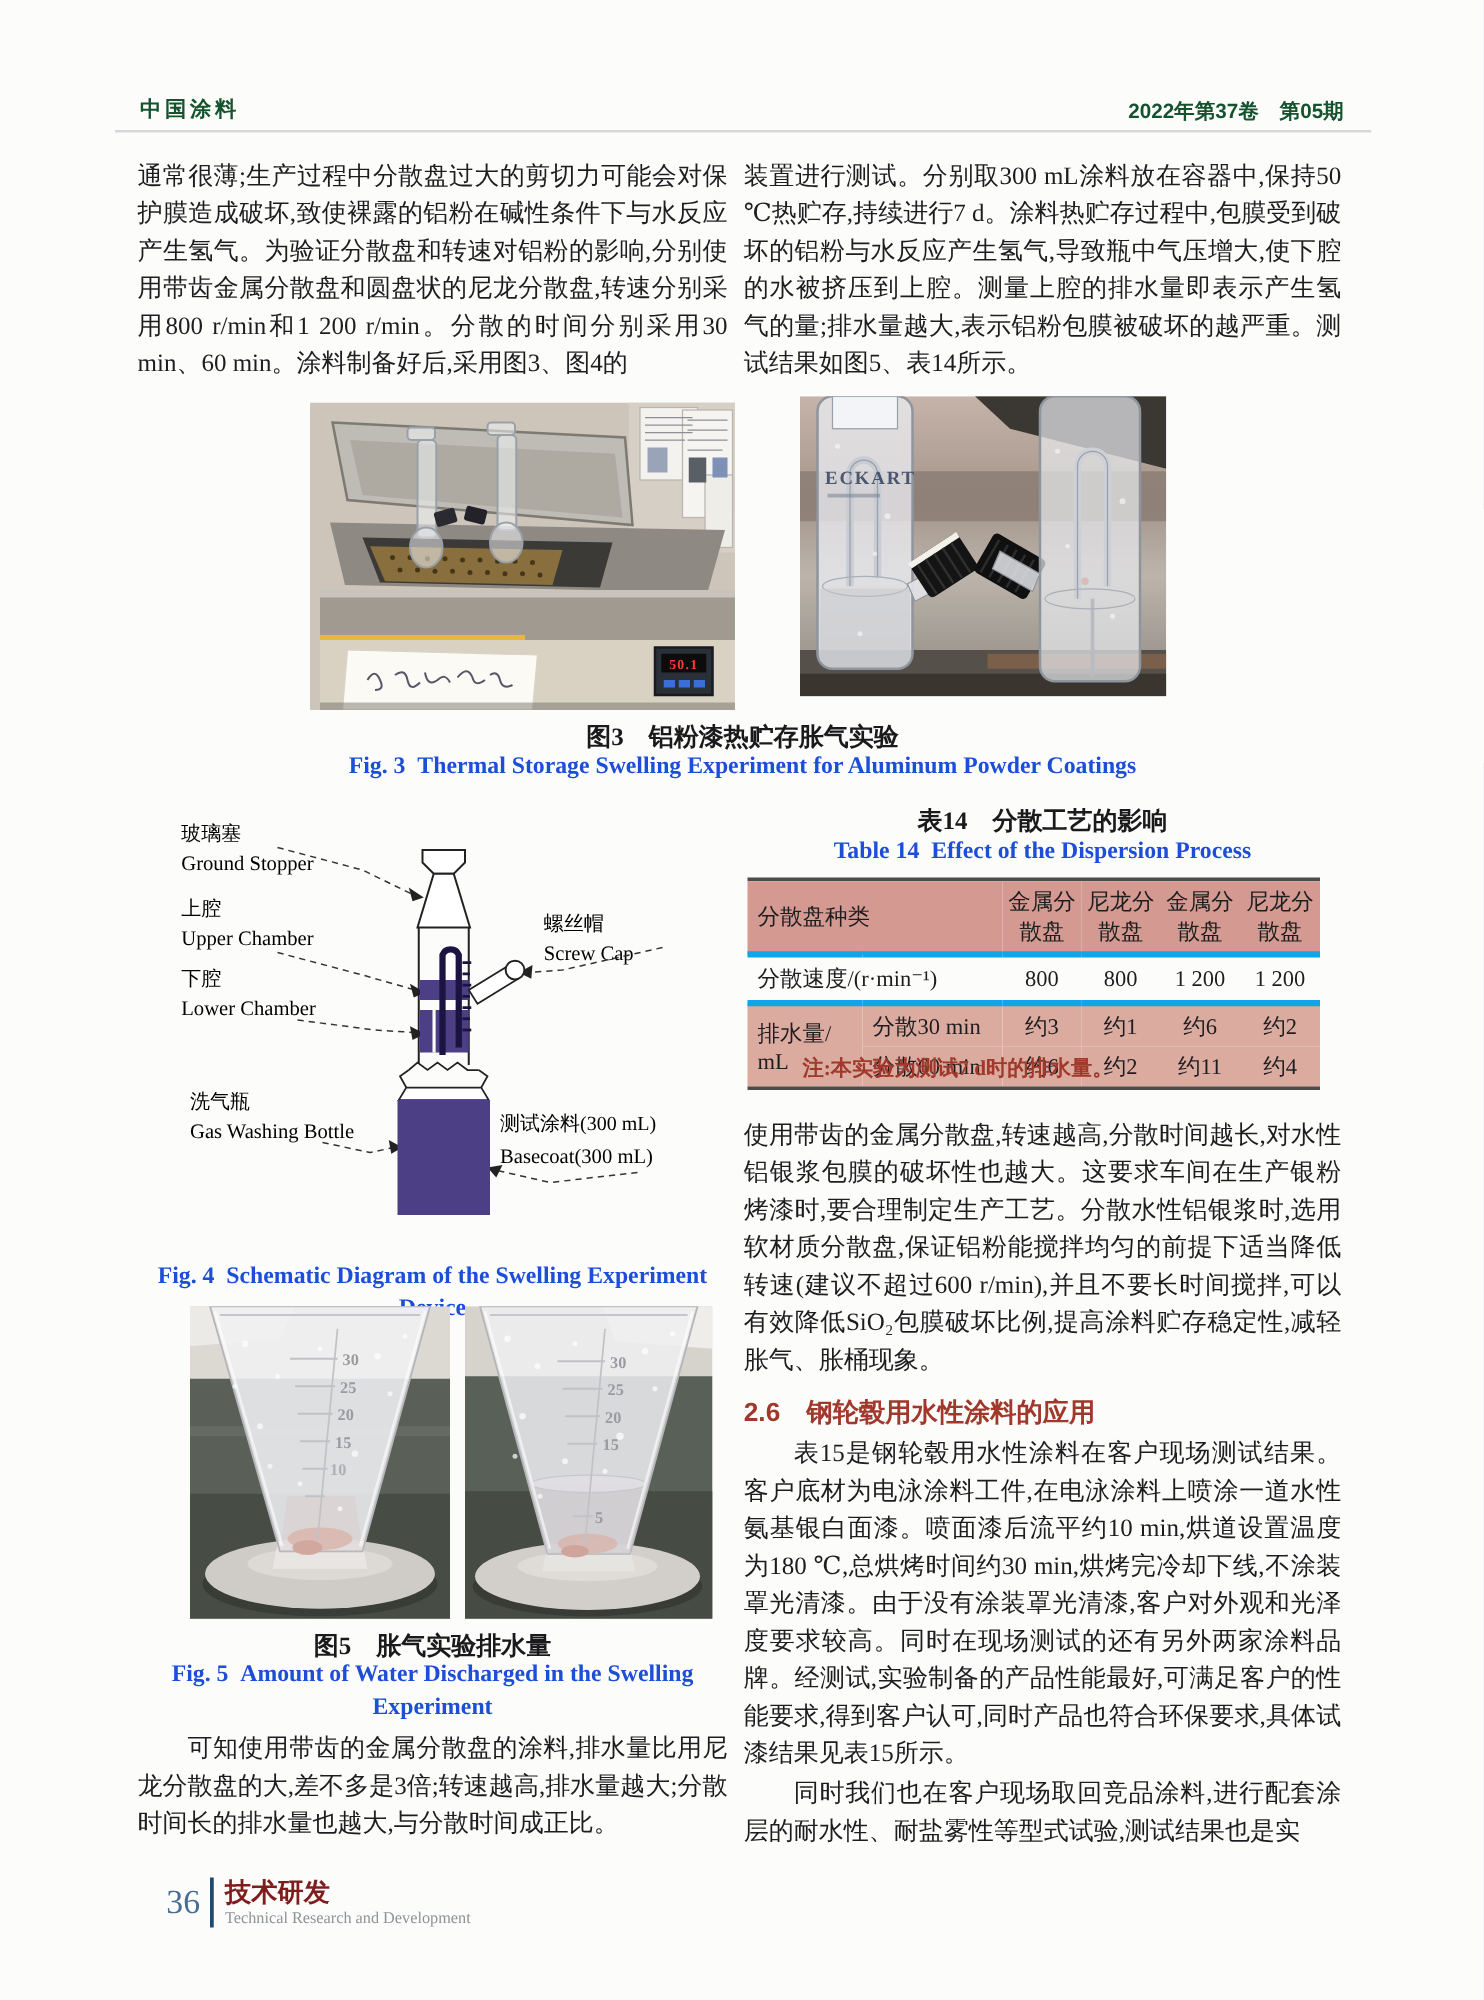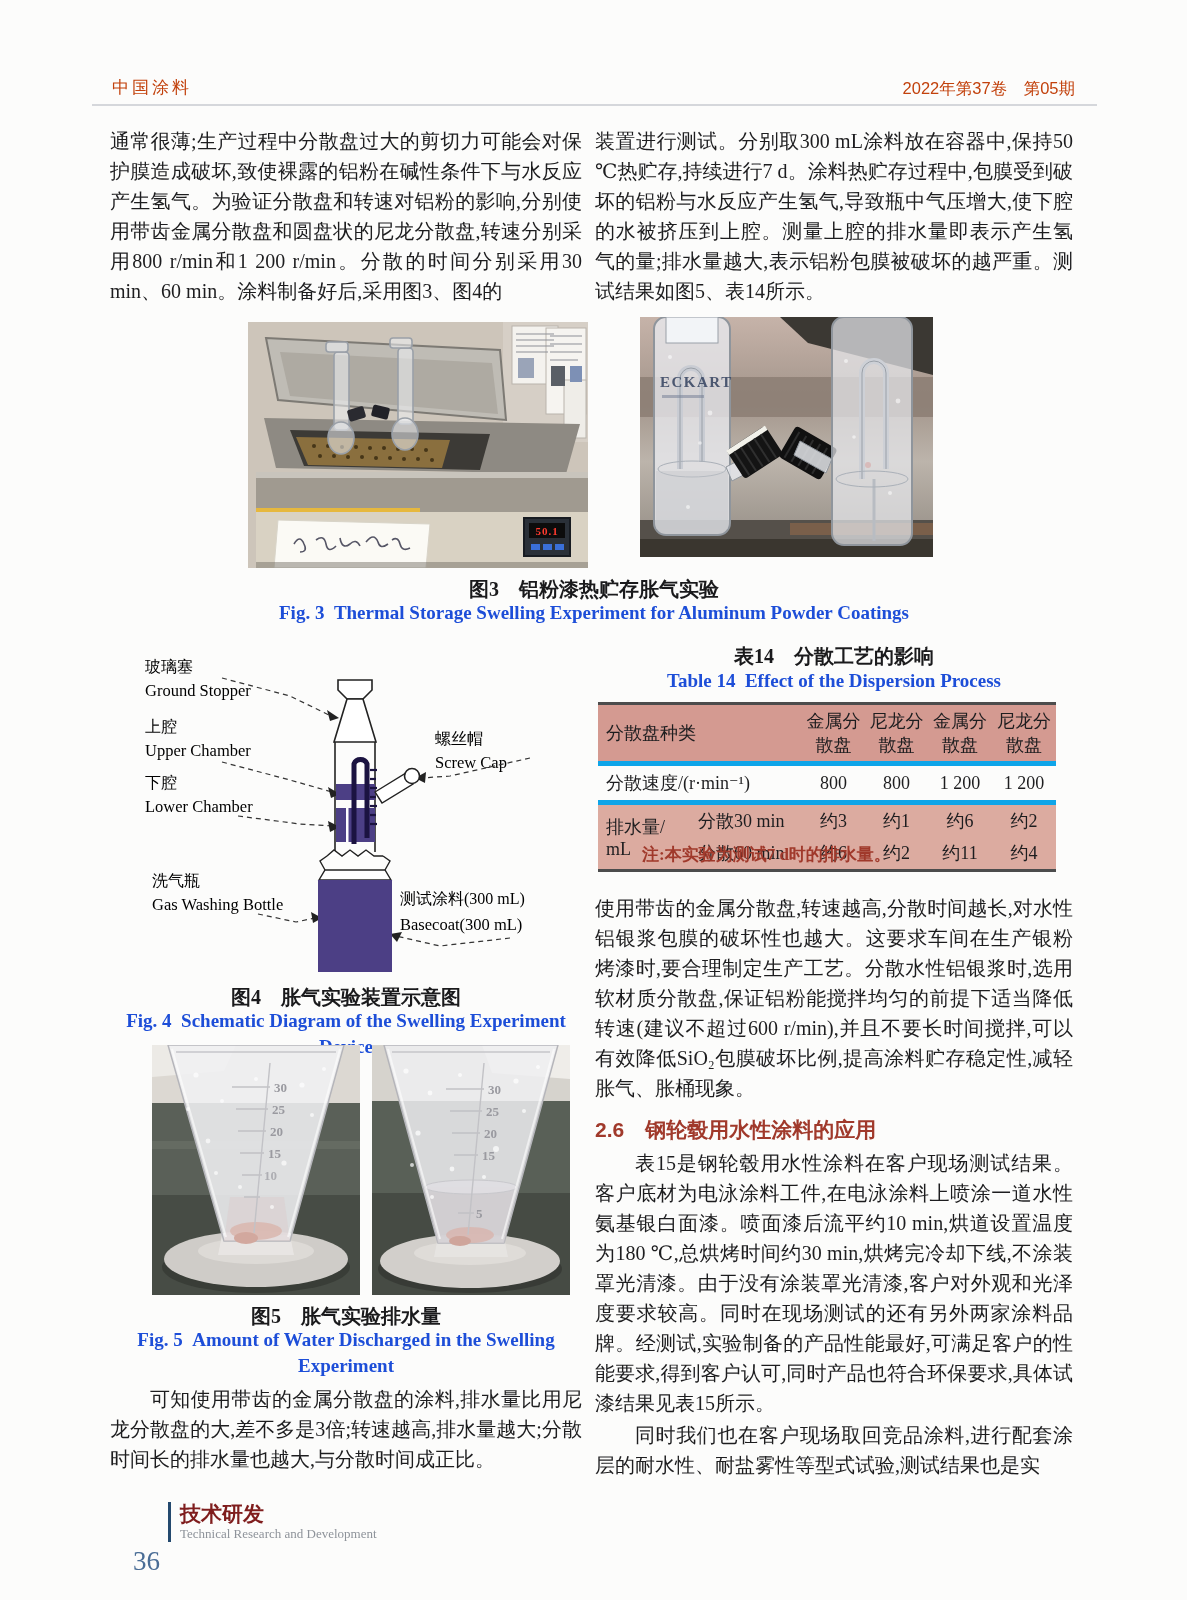--- a/index.html
+++ b/index.html
@@ -1,21 +1,21 @@
 <!DOCTYPE html>
 <html><head>
 <meta charset="utf-8">
 <style>
   html,body{margin:0;padding:0;background:#e8e8e8;}
   .page{position:relative;width:1187px;height:1600px;background:#fcfcfb;margin:0 auto;overflow:hidden;
         font-family:"Liberation Serif","DejaVu Serif",serif;color:#222;}
   .abs{position:absolute;}
   .para{font-size:20px;line-height:30px;text-align:justify;color:#1d1d1f;}
   .indent{text-indent:2em;}
-  .hdr{font-family:"Liberation Sans","DejaVu Sans",sans-serif;color:#c2410c;}
+  .hdr{font-family:"Liberation Sans","DejaVu Sans",sans-serif;color:#14532d;font-weight:bold;}
   .rule{background:#d5d7db;height:2px;}
   .cap-zh{font-size:20px;font-weight:700;text-align:center;color:#1a1a1c;}
   .cap-en{font-size:19px;font-weight:700;text-align:center;color:#1d4ed8;font-family:"Liberation Serif",serif;}
   .maroon{color:#a0392b;}
   .sec-head{font-size:21px;font-weight:700;font-family:"Liberation Sans","DejaVu Sans",sans-serif;}
   .tblwrap{border-top:3px solid #4c4c4c;border-bottom:3px solid #4c4c4c;}
   table.t14{width:100%;border-collapse:collapse;font-size:18px;color:#1d1d1f;}
   table.t14 td,table.t14 th{font-weight:400;padding:2px 2px;vertical-align:middle;}
   .th-bg{background:#d49a91;}
   .row-bg{background:#dcaba0;}
@@ -260,21 +260,20 @@
       <circle cx="302" cy="130" r="7.5" fill="#fff" stroke="#222" stroke-width="1.6"></circle>
 
       <path d="M217,210 l-7,5 5,9 M273,210 l7,5 -5,9" fill="none" stroke="#222" stroke-width="1.4"></path>
       <polyline points="217,210 224,204 232,210 240,204 248,210 256,204 264,210 273,210" fill="#fff" stroke="#222" stroke-width="1.4"></polyline>
       <polygon points="215,224 275,224 281,234 209,234" fill="#fff" stroke="#222" stroke-width="1.4"></polygon>
 
       <rect x="208" y="234" width="74" height="92" fill="#4c3f85"></rect>
     </svg>
   </div>
 
-  <div class="abs cap-zh" style="left:110px;top:984px;width:472px;">图4　胀气实验装置示意图</div>
   <div class="abs cap-en" style="left:110px;top:1010px;width:472px;">Fig. 4&nbsp;&nbsp;Schematic Diagram of the Swelling Experiment</div>
   <div class="abs cap-en" style="left:110px;top:1036px;width:472px;">Device</div>
 
   <div class="abs cap-zh" style="left:595px;top:643px;width:478px;">表14　分散工艺的影响</div>
   <div class="abs cap-en" style="left:595px;top:670px;width:478px;">Table 14&nbsp;&nbsp;Effect of the Dispersion Process</div>
 
   <div class="abs tblwrap" style="left:598px;top:702px;width:458px;">
     <table class="t14">
       <colgroup>
           <col style="width:92px">
@@ -432,18 +431,18 @@
       <line x1="182" y1="4" x2="130" y2="194" stroke="#fff" stroke-width="2" opacity="0.6"></line>
     </svg>
   </div>
 
   <div class="abs cap-zh" style="left:110px;top:1303px;width:472px;">图5　胀气实验排水量</div>
   <div class="abs cap-en" style="left:110px;top:1329px;width:472px;">Fig. 5&nbsp;&nbsp;Amount of Water Discharged in the Swelling</div>
   <div class="abs cap-en" style="left:110px;top:1355px;width:472px;">Experiment</div>
 
   <div class="abs para indent" style="left:110px;top:1384px;width:472px;">可知使用带齿的金属分散盘的涂料,排水量比用尼龙分散盘的大,差不多是3倍;转速越高,排水量越大;分散时间长的排水量也越大,与分散时间成正比。</div>
 
-  <div class="abs foot-num" style="left:133px;top:1506px;margin-top:40px;">36</div>
+  <div class="abs foot-num" style="left:133px;top:1506px;">36</div>
   <div class="abs" style="left:168px;top:1502px;width:3px;height:40px;background:#24496e;"></div>
   <div class="abs foot-zh" style="left:180px;top:1500px;">技术研发</div>
   <div class="abs foot-en" style="left:180px;top:1526px;">Technical Research and Development</div>
 
 </div>
 
 </body></html>

